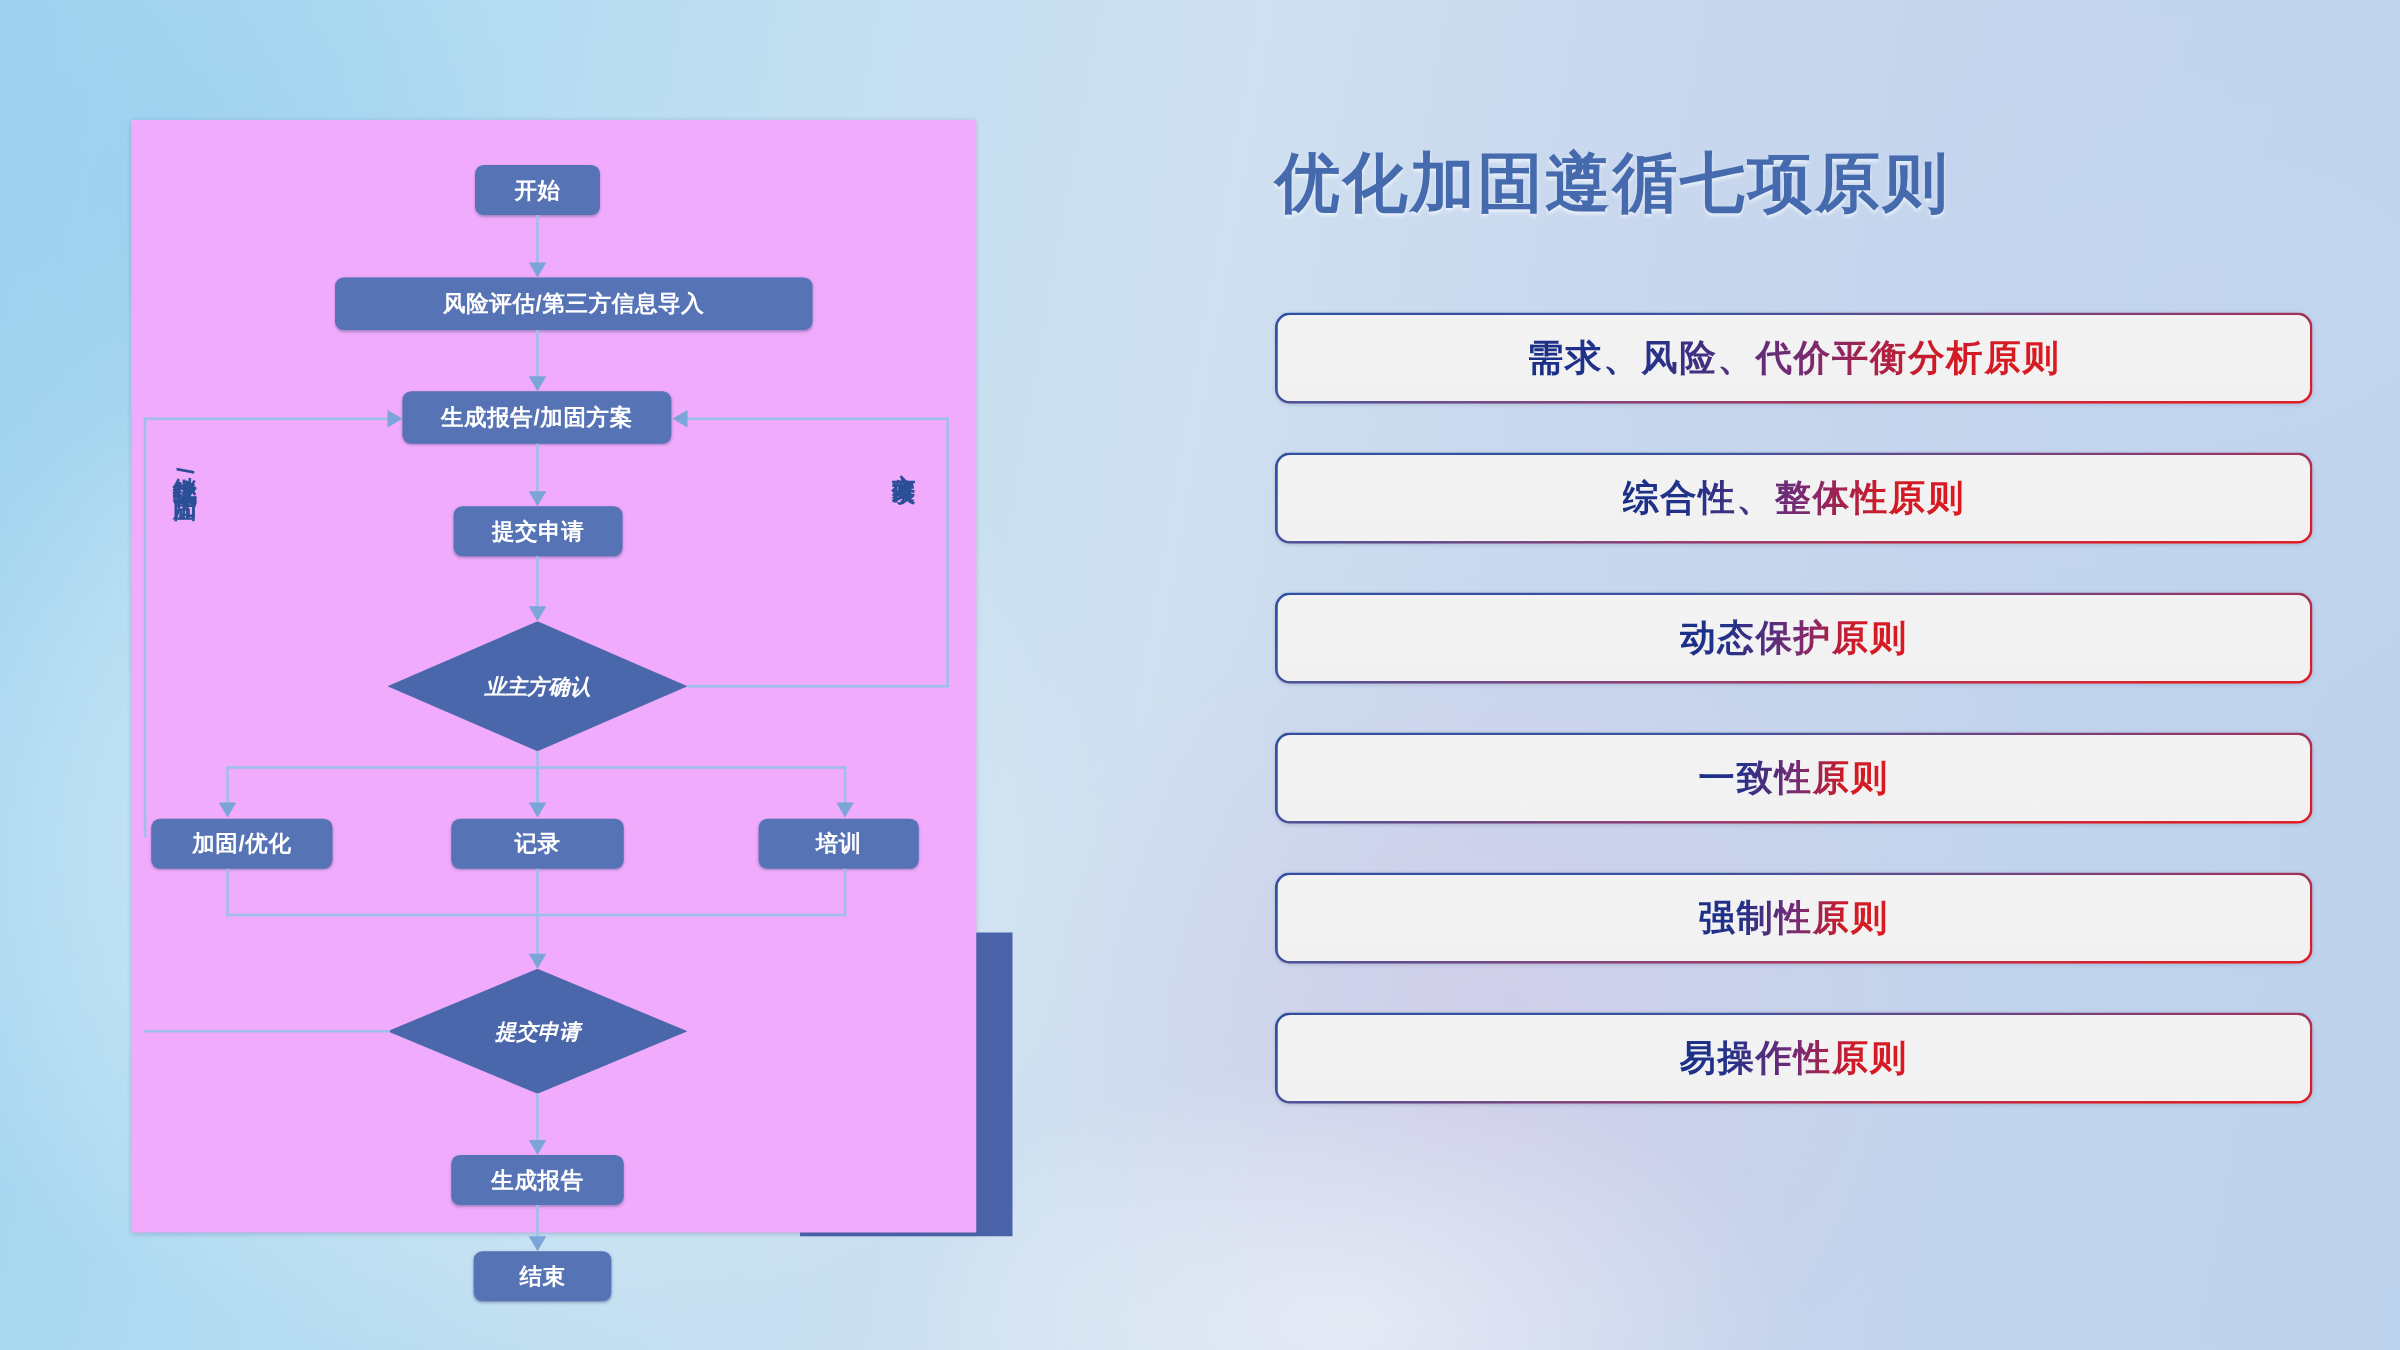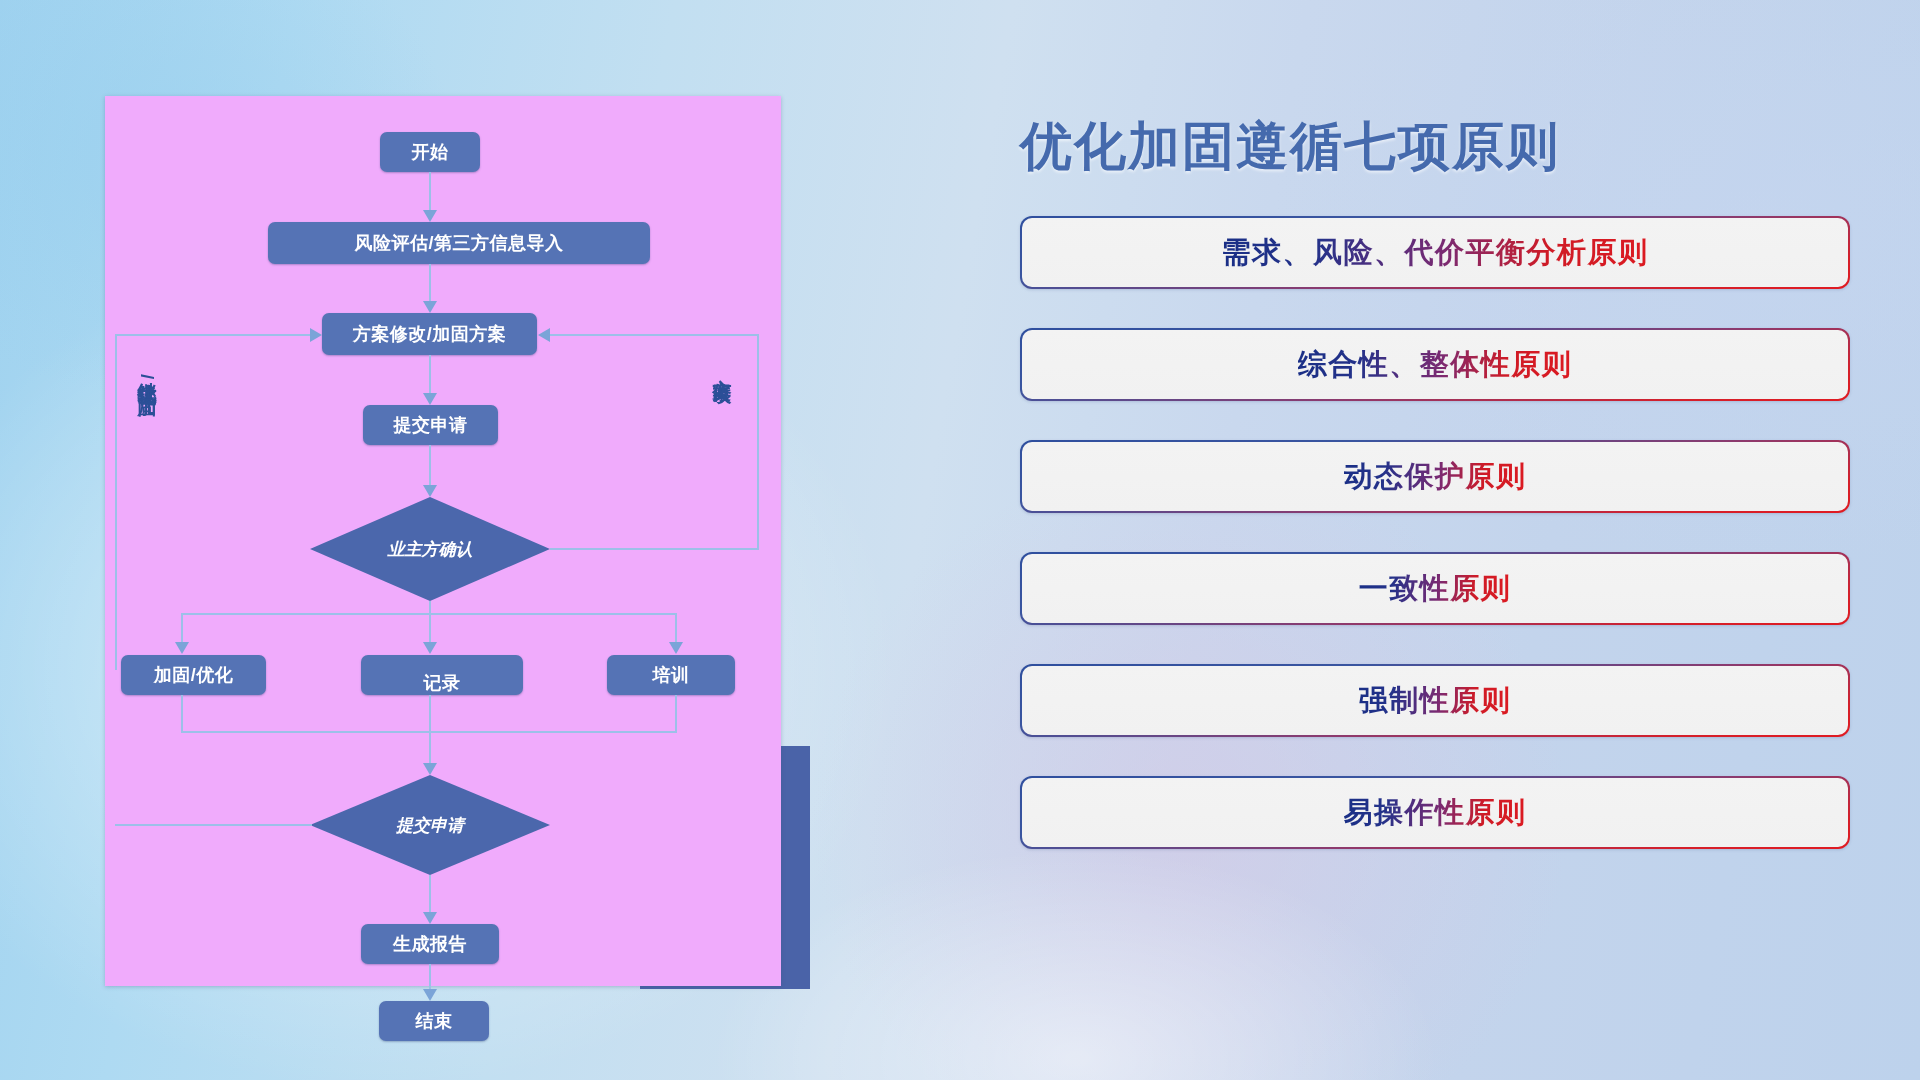--- a/index.html
+++ b/index.html
@@ -99,20 +99,21 @@
     border-radius:12px;
     background:#f2f2f2;
     display:flex;align-items:center;justify-content:center;
     box-sizing:border-box;
     border:2px solid transparent;
     background-image:linear-gradient(#f3f3f3,#f1f1f1),
                      linear-gradient(170deg,#2f4f9e 0%,#3a55a0 28%,#8c3a6e 58%,#d51f2a 86%,#e01b22 100%);
     background-origin:border-box;
     background-clip:padding-box,border-box;
     box-shadow:0 1px 3px rgba(70,90,140,.22);
+    margin-top:34px;
   }
   .pcard .ptext{
     font-size:29px;font-weight:bold;letter-spacing:1.5px;
     background:linear-gradient(95deg,#1a2f86 0%,#24328a 22%,#7a2a72 52%,#cf1b26 76%,#dc1a21 100%);
     -webkit-background-clip:text;background-clip:text;
     color:transparent;-webkit-text-fill-color:transparent;
   }
 </style>
 </head>
 <body>
@@ -135,21 +136,21 @@
     <div class="ln lnv" style="left:324px;top:76px;height:42px;"></div>
     <div class="arrow-d" style="left:318px;top:114px;"></div>
 
     <div class="node" style="left:163px;top:126px;width:382px;height:42px;">
       <span>风险评估/第三方信息导入</span>
     </div>
     <div class="ln lnv" style="left:324px;top:168px;height:41px;"></div>
     <div class="arrow-d" style="left:318px;top:205px;"></div>
 
     <div class="node" style="left:217px;top:217px;width:215px;height:42px;">
-      <span>方案修改/加固方案</span>
+      <span>生成报告/加固方案</span>
     </div>
     <div class="ln lnv" style="left:324px;top:259px;height:42px;"></div>
     <div class="arrow-d" style="left:318px;top:297px;"></div>
 
     <div class="node" style="left:258px;top:309px;width:135px;height:40px;">
       <span>提交申请</span>
     </div>
     <div class="ln lnv" style="left:324px;top:349px;height:44px;"></div>
     <div class="arrow-d" style="left:318px;top:389px;"></div>
 
@@ -174,21 +175,21 @@
     <div class="ln lnv" style="left:324px;top:517px;height:33px;"></div>
     <div class="ln lnv" style="left:570px;top:517px;height:33px;"></div>
     <div class="arrow-d" style="left:70px;top:546px;"></div>
     <div class="arrow-d" style="left:318px;top:546px;"></div>
     <div class="arrow-d" style="left:564px;top:546px;"></div>
 
     <div class="node" style="left:16px;top:559px;width:145px;height:40px;">
       <span>加固/优化</span>
     </div>
 
-    <div class="node" style="left:256px;top:559px;width:162px;height:40px;align-items:flex-end;">
+    <div class="node" style="left:256px;top:559px;width:138px;height:40px;">
       <span>记录</span>
     </div>
 
     <div class="node" style="left:502px;top:559px;width:128px;height:40px;">
       <span>培训</span>
     </div>
 
     <div class="ln lnv" style="left:76px;top:599px;height:38px;"></div>
     <div class="ln lnv" style="left:570px;top:599px;height:38px;"></div>
     <div class="ln lnh" style="left:76px;top:635px;width:496px;"></div>

